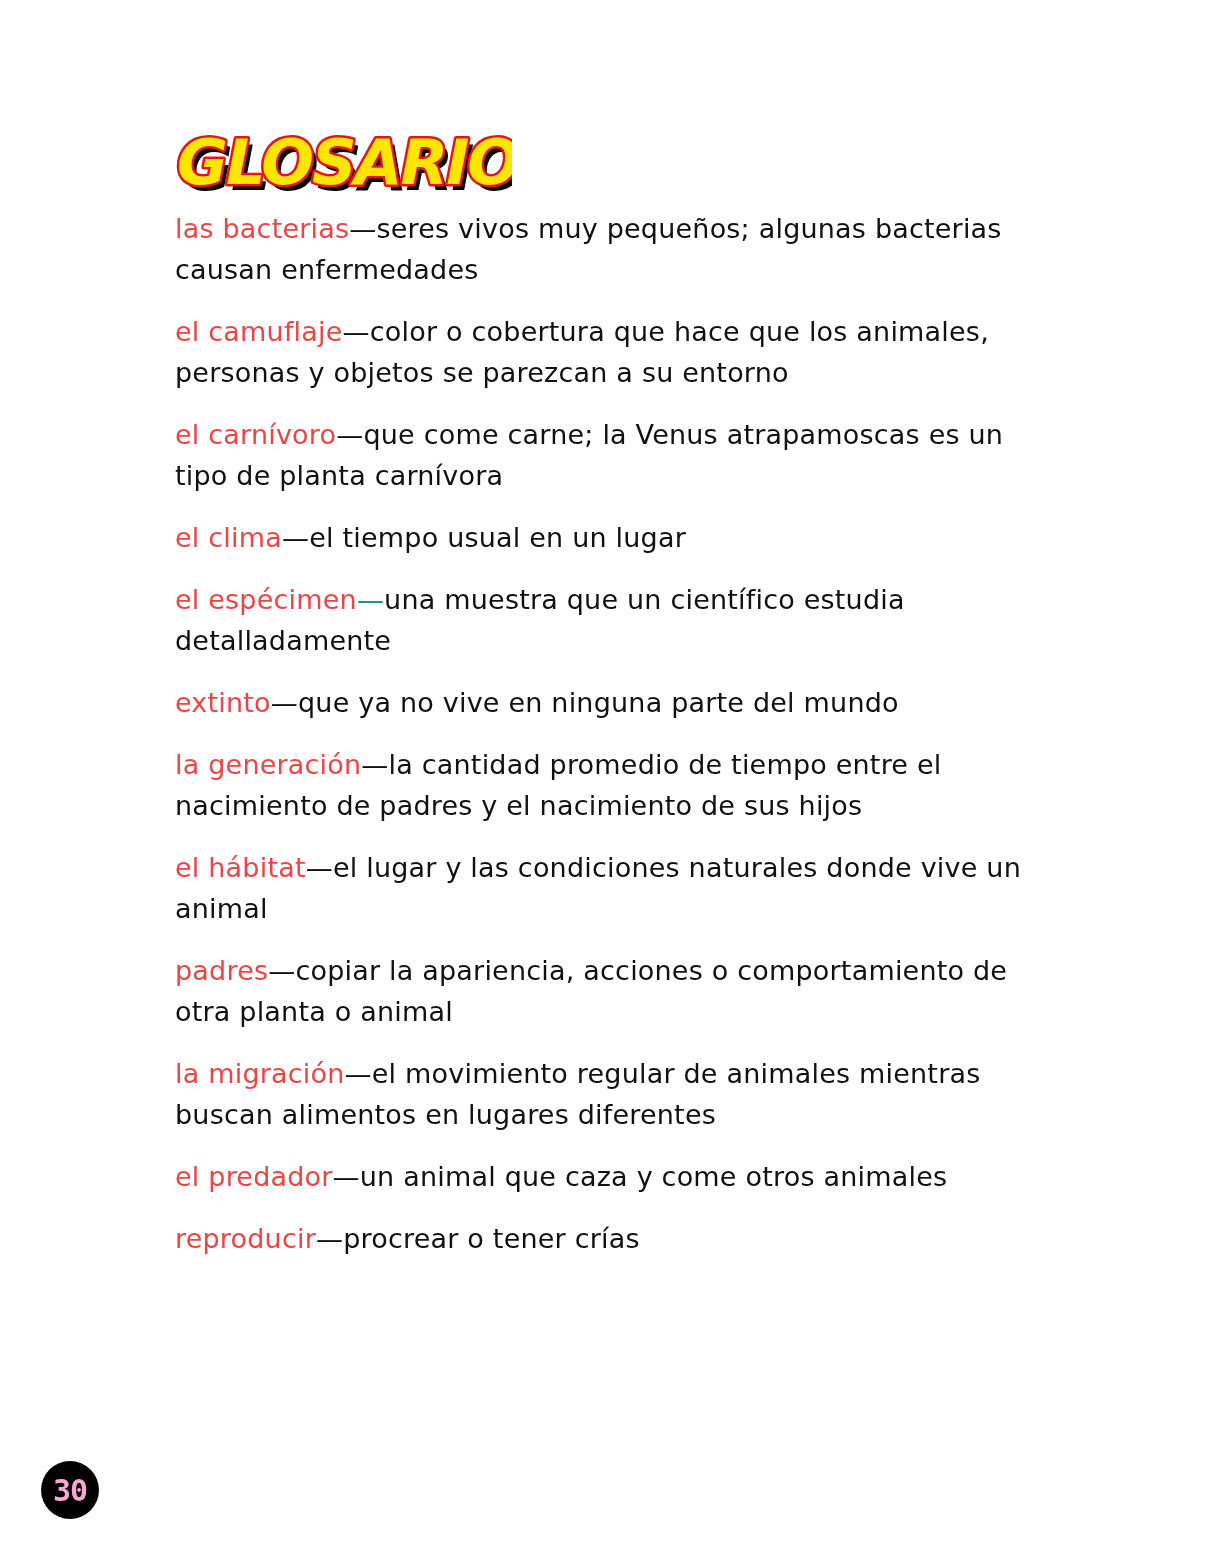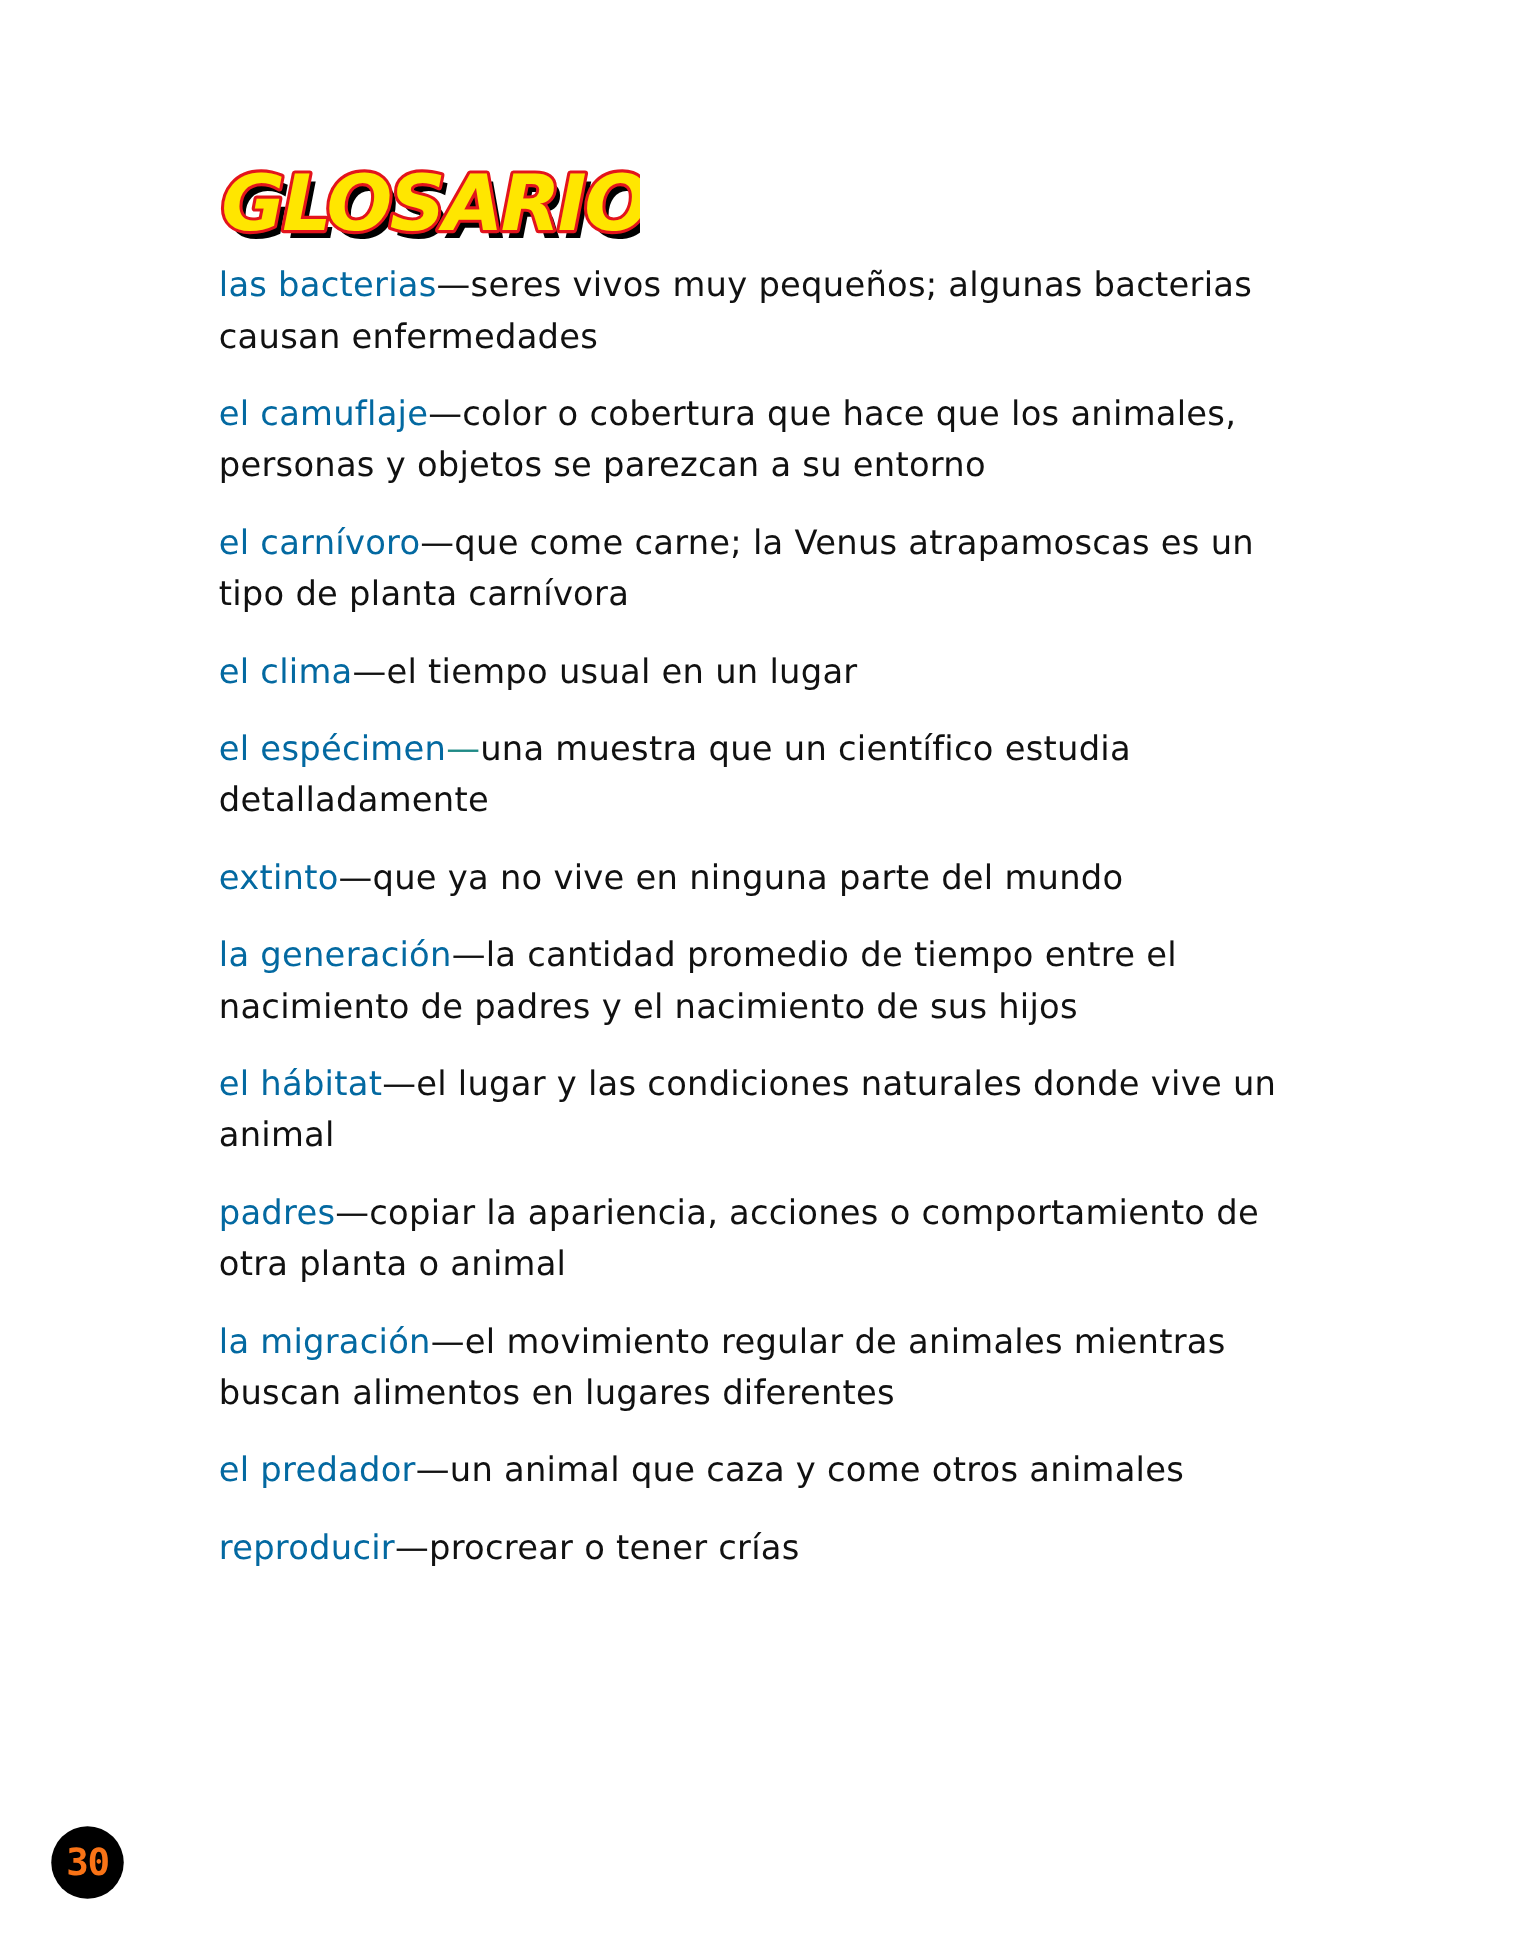--- a/index.html
+++ b/index.html
@@ -11,27 +11,27 @@
 
     .glossary { position: absolute; left: 175px; top: 208px; width: 880px; margin: 0; padding: 0; list-style: none; }
     .entry {
       font-family: "DejaVu Sans", sans-serif;
       font-size: 27px;
       line-height: 41px;
       color: #111;
       margin: 0 0 21px 0;
       letter-spacing: 0.2px;
     }
-    .term { color: #0369a1; }
+    .term { color: #ef4444; }
     .dash { color: #111; }
     .dash.teal { color: #1f8a86; }
 
     .page-num {
       position: absolute; left: 41px; top: 1461px; width: 58px; height: 58px;
-      border-radius: 50%; background: #000; color: #f97316;
+      border-radius: 50%; background: #000; color: #f9a8d4;
       font-family: "DejaVu Sans Mono", monospace; font-weight: bold; font-size: 30px;
       display: flex; align-items: center; justify-content: center; letter-spacing: -1px;
     }
   </style>
 </head>
 <body>
 
 <div class="page">
 
   <div class="title-wrap">

